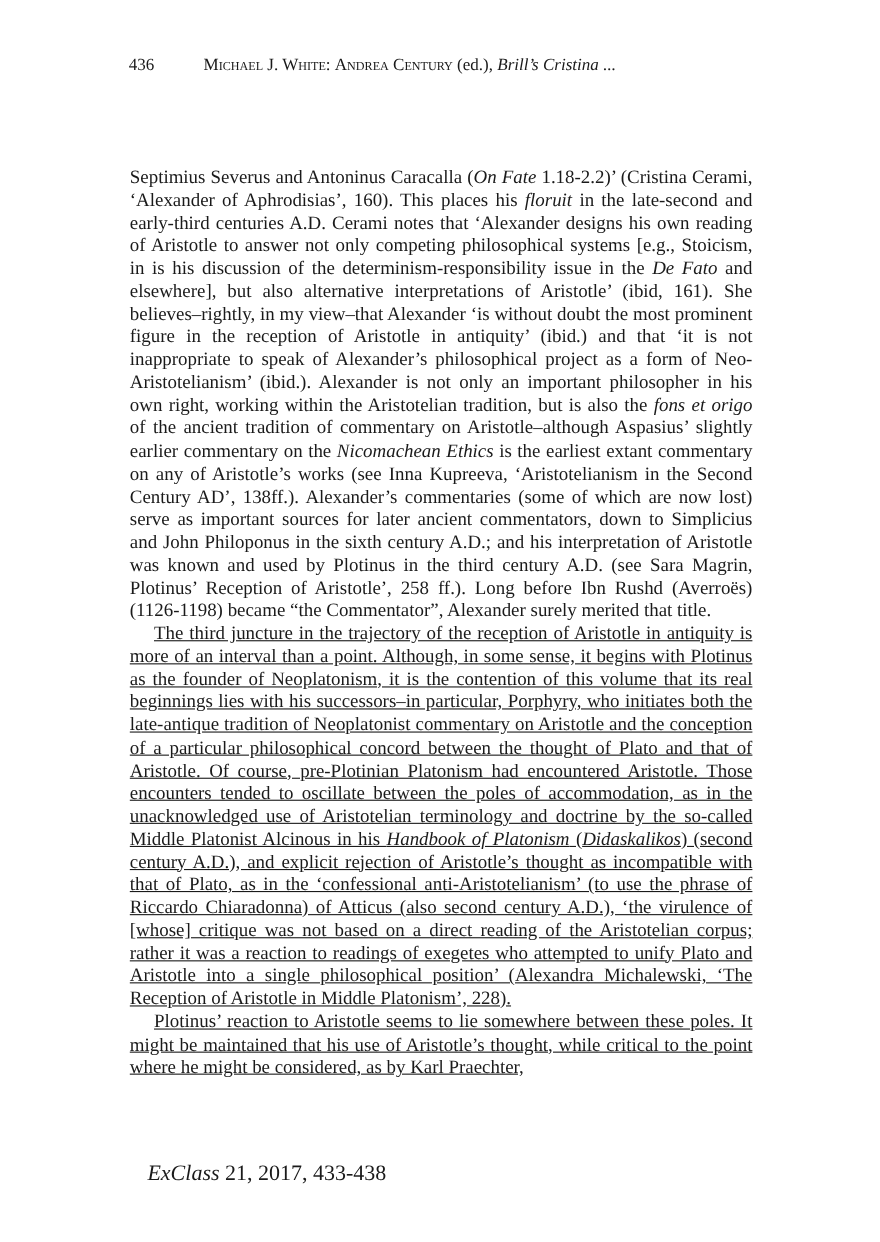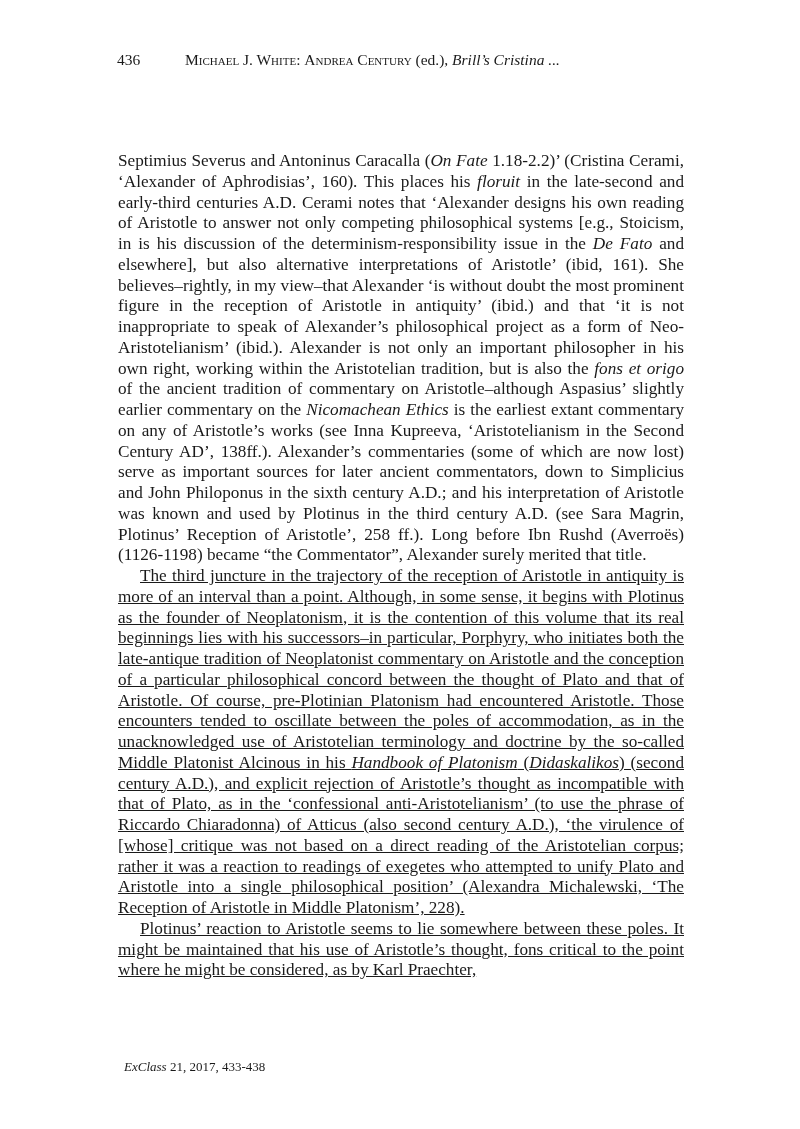--- a/index.html
+++ b/index.html
@@ -51,37 +51,37 @@
     .body-text p.indent {
       text-indent: 22px;
       text-decoration: underline;
     }
     .body-text i {
       font-style: italic;
     }
     .page-footer {
       position: absolute;
       top: 1058px;
-      left: 124px;
-      font-size: 13px;
+      left: 134px;
+      font-size: 20px;
       line-height: 18px;
       white-space: nowrap;
     }
     .page-footer i {
       font-style: italic;
     }
   </style>
 </head>
 <body>
 
 <div class="page-header">
   <span class="page-number">436</span><span class="running-head"><span class="sc">Michael J. White</span><span>: </span><span class="sc">Andrea Century</span><span> (ed.), </span><i>Brill’s Cristina ...</i></span>
 </div>
 
 <div class="body-text" id="body-text">
     <p><span>Septimius Severus and Antoninus Caracalla (</span><i>On Fate</i><span> 1.18-2.2)’ (Cristina Cerami, ‘Alexander of Aphrodisias’, 160).  This places his </span><i>floruit</i><span> in the late-second and early-third centuries A.D.  Cerami notes that ‘Alexander designs his own reading of Aristotle to answer not only competing philosophical systems [e.g., Stoicism, in is his discussion of the determinism-responsibility issue in the </span><i>De Fato</i><span> and elsewhere], but also alternative interpretations of Aristotle’ (ibid, 161).  She believes–rightly, in my view–that Alexander ‘is without doubt the most prominent figure in the reception of Aristotle in antiquity’ (ibid.) and that ‘it is not inappropriate to speak of Alexander’s philosophical project as a form of Neo-Aristotelianism’ (ibid.).  Alexander is not only an important philosopher in his own right, working within the Aristotelian tradition, but is also the </span><i>fons et origo</i><span> of the ancient tradition of commentary on Aristotle–although Aspasius’ slightly earlier commentary on the </span><i>Nicomachean Ethics</i><span> is the earliest extant commentary on any of Aristotle’s works (see Inna Kupreeva, ‘Aristotelianism in the Second Century AD’, 138ff.).  Alexander’s commentaries (some of which are now lost) serve as important sources for later ancient commentators, down to Simplicius and John Philoponus in the sixth century A.D.; and his interpretation of Aristotle was known and used by Plotinus in the third century A.D. (see Sara Magrin, Plotinus’ Reception of Aristotle’, 258 ff.).  Long before Ibn Rushd (Averroës) (1126-1198) became “the Commentator”, Alexander surely merited that title.</span></p>
     <p class="indent"><span>The third juncture in the trajectory of the reception of Aristotle in antiquity is more of an interval than a point.  Although, in some sense, it begins with Plotinus as the founder of Neoplatonism, it is the contention of this volume that its real beginnings lies with his successors–in particular, Porphyry, who initiates both the late-antique tradition of Neoplatonist commentary on Aristotle and the conception of a particular philosophical concord between the thought of Plato and that of Aristotle.  Of course, pre-Plotinian Platonism had encountered Aristotle.  Those encounters tended to oscillate between the poles of accommodation, as in the unacknowledged use of Aristotelian terminology and doctrine by the so-called Middle Platonist Alcinous in his </span><i>Handbook of Platonism</i><span> (</span><i>Didaskalikos</i><span>) (second century A.D.), and explicit rejection of Aristotle’s thought as incompatible with that of Plato, as in the ‘confessional anti-Aristotelianism’ (to use the phrase of Riccardo Chiaradonna) of Atticus (also second century A.D.), ‘the virulence of [whose] critique was not based on a direct reading of the Aristotelian corpus; rather it was a reaction to readings of exegetes who attempted to unify Plato and Aristotle into a single philosophical position’ (Alexandra Michalewski, ‘The Reception of Aristotle in Middle Platonism’, 228).</span></p>
-    <p class="indent"><span>Plotinus’ reaction to Aristotle seems to lie somewhere between these poles.  It might be maintained that his use of Aristotle’s thought, fons critical to the point where he might be considered, as by Karl Praechter,</span></p>
+    <p class="indent"><span>Plotinus’ reaction to Aristotle seems to lie somewhere between these poles.  It might be maintained that his use of Aristotle’s thought, while critical to the point where he might be considered, as by Karl Praechter,</span></p>
   </div>
 
 <div class="page-footer">
   <i>ExClass</i><span> 21, 2017, 433-438</span>
 </div>
 
 </body></html>

